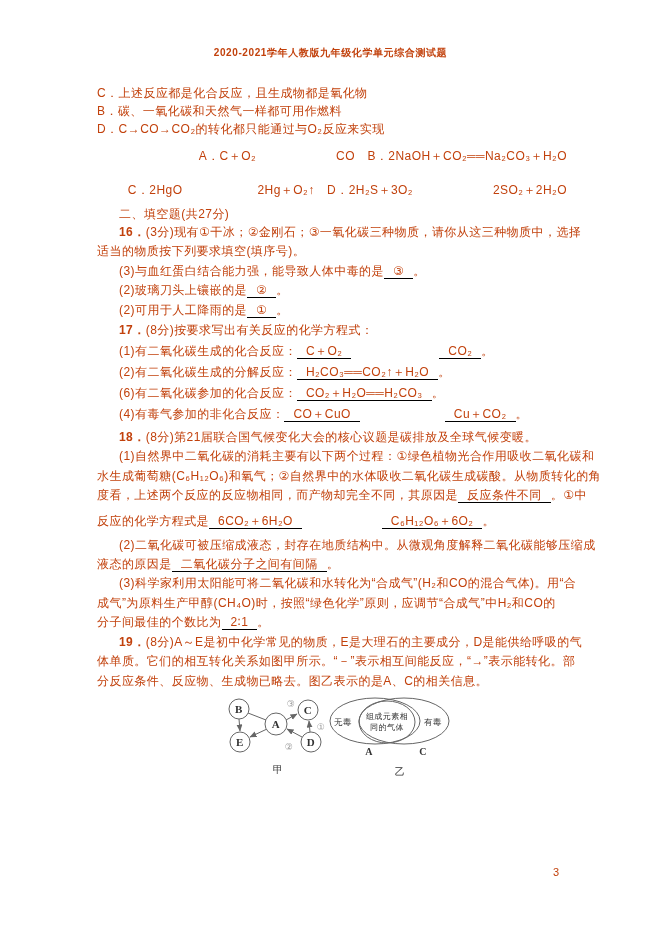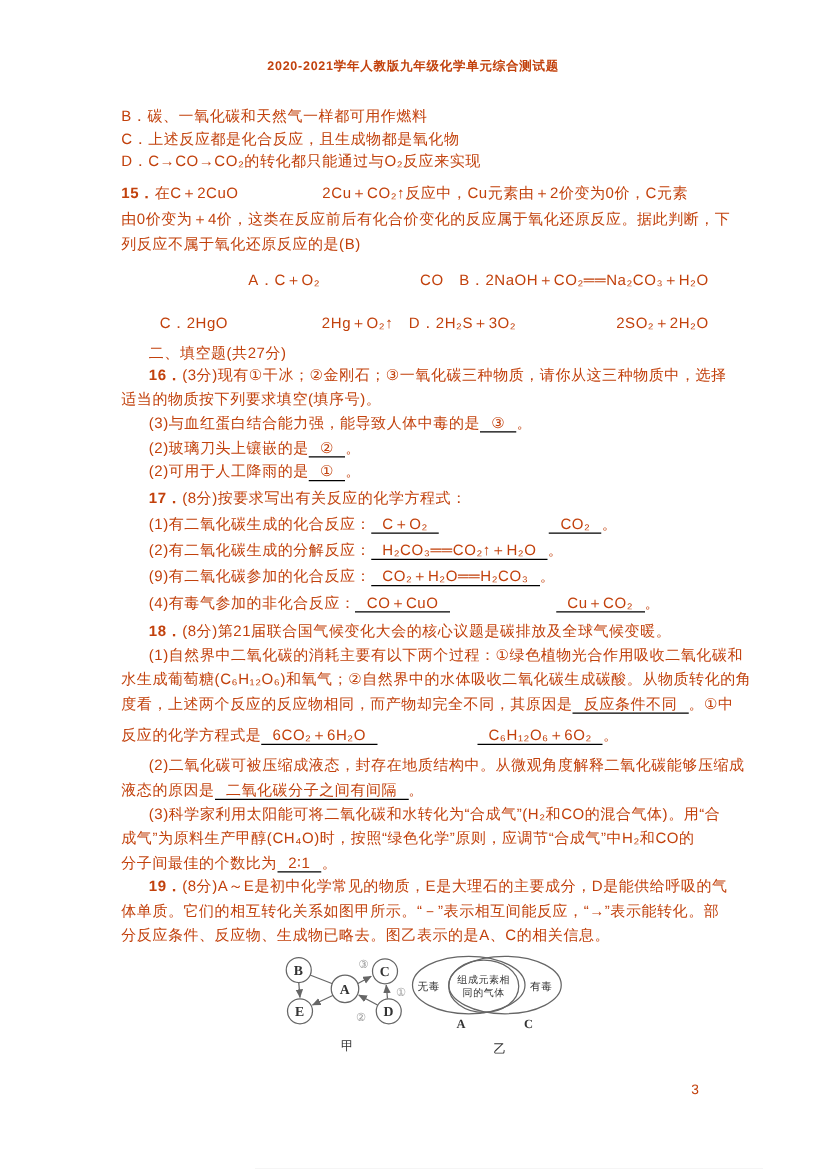--- a/index.html
+++ b/index.html
@@ -47,48 +47,43 @@
 </style>
 </head>
 <body>
 
 <div class="page">
 
   <div class="title">2020-2021学年人教版九年级化学单元综合测试题</div>
 
   <div class="content">
     <div id="q14">
+        <div class="line"><span>C．上述反应都是化合反应，且生成物都是氧化物</span></div>
         <div class="line"><span>B．碳、一氧化碳和天然气一样都可用作燃料</span></div>
-        <div class="line"><span>C．上述反应都是化合反应，且生成物都是氧化物</span></div>
         <div class="line"><span>D．C→CO→CO₂的转化都只能通过与O₂反应来实现</span></div>
-      </div>
-    <div id="q15">
-        <div class="line"><span class="qnum">15．</span><span>在C＋2CuO</span><span class="gap" style="width: 67px;"></span><span>2Cu＋CO₂↑反应中，Cu元素由＋2价变为0价，C元素</span></div>
-        <div class="line"><span>由0价变为＋4价，这类在反应前后有化合价变化的反应属于氧化还原反应。据此判断，下</span></div>
-        <div class="line"><span>列反应不属于氧化还原反应的是(B)</span></div>
       </div>
     <div id="q15opts">
         <div class="line"><span class="gap" style="width: 22px;"></span><span>A．C＋O₂</span><span class="gap" style="width: 80px;"></span><span>CO　B．2NaOH＋CO₂══Na₂CO₃＋H₂O</span></div>
         <div class="line"><span class="gap" style="width: 22px;"></span><span>C．2HgO</span><span class="gap" style="width: 75px;"></span><span>2Hg＋O₂↑　D．2H₂S＋3O₂</span><span class="gap" style="width: 80px;"></span><span>2SO₂＋2H₂O</span></div>
       </div>
     <div id="sec2">
         <div class="line"><span class="gap" style="width: 22px;"></span><span>二、填空题(共27分)</span></div>
       </div>
     <div id="q16">
         <div class="line"><span class="gap" style="width: 22px;"></span><span class="qnum">16．</span><span>(3分)现有①干冰；②金刚石；③一氧化碳三种物质，请你从这三种物质中，选择</span></div>
         <div class="line"><span>适当的物质按下列要求填空(填序号)。</span></div>
         <div class="line"><span class="gap" style="width: 22px;"></span><span>(3)与血红蛋白结合能力强，能导致人体中毒的是</span><span class="blank">③</span><span>。</span></div>
         <div class="line"><span class="gap" style="width: 22px;"></span><span>(2)玻璃刀头上镶嵌的是</span><span class="blank">②</span><span>。</span></div>
         <div class="line"><span class="gap" style="width: 22px;"></span><span>(2)可用于人工降雨的是</span><span class="blank">①</span><span>。</span></div>
       </div>
     <div id="q17">
         <div class="line"><span class="gap" style="width: 22px;"></span><span class="qnum">17．</span><span>(8分)按要求写出有关反应的化学方程式：</span></div>
         <div class="line"><span class="gap" style="width: 22px;"></span><span>(1)有二氧化碳生成的化合反应：</span><span class="blank">C＋O₂</span><span class="gap" style="width: 88px;"></span><span class="blank">CO₂</span><span>。</span></div>
         <div class="line"><span class="gap" style="width: 22px;"></span><span>(2)有二氧化碳生成的分解反应：</span><span class="blank">H₂CO₃══CO₂↑＋H₂O</span><span>。</span></div>
-        <div class="line"><span class="gap" style="width: 22px;"></span><span>(9)有二氧化碳参加的化合反应：</span><span class="blank">CO₂＋H₂O══H₂CO₃</span><span>。</span></div>
+        <div class="line"><span class="gap" style="width: 22px;"></span><span>(6)有二氧化碳参加的化合反应：</span><span class="blank">CO₂＋H₂O══H₂CO₃</span><span>。</span></div>
         <div class="line"><span class="gap" style="width: 22px;"></span><span>(4)有毒气参加的非化合反应：</span><span class="blank">CO＋CuO</span><span class="gap" style="width: 85px;"></span><span class="blank">Cu＋CO₂</span><span>。</span></div>
       </div>
     <div id="q18">
         <div class="line"><span class="gap" style="width: 22px;"></span><span class="qnum">18．</span><span>(8分)第21届联合国气候变化大会的核心议题是碳排放及全球气候变暖。</span></div>
         <div class="line"><span class="gap" style="width: 22px;"></span><span>(1)自然界中二氧化碳的消耗主要有以下两个过程：①绿色植物光合作用吸收二氧化碳和</span></div>
         <div class="line"><span>水生成葡萄糖(C₆H₁₂O₆)和氧气；②自然界中的水体吸收二氧化碳生成碳酸。从物质转化的角</span></div>
         <div class="line"><span>度看，上述两个反应的反应物相同，而产物却完全不同，其原因是</span><span class="blank">反应条件不同</span><span>。①中</span></div>
         <div class="line"><span>反应的化学方程式是</span><span class="blank">6CO₂＋6H₂O</span><span class="gap" style="width: 80px;"></span><span class="blank">C₆H₁₂O₆＋6O₂</span><span>。</span></div>
         <div class="line"><span class="gap" style="width: 22px;"></span><span>(2)二氧化碳可被压缩成液态，封存在地质结构中。从微观角度解释二氧化碳能够压缩成</span></div>
         <div class="line"><span>液态的原因是</span><span class="blank">二氧化碳分子之间有间隔</span><span>。</span></div>

